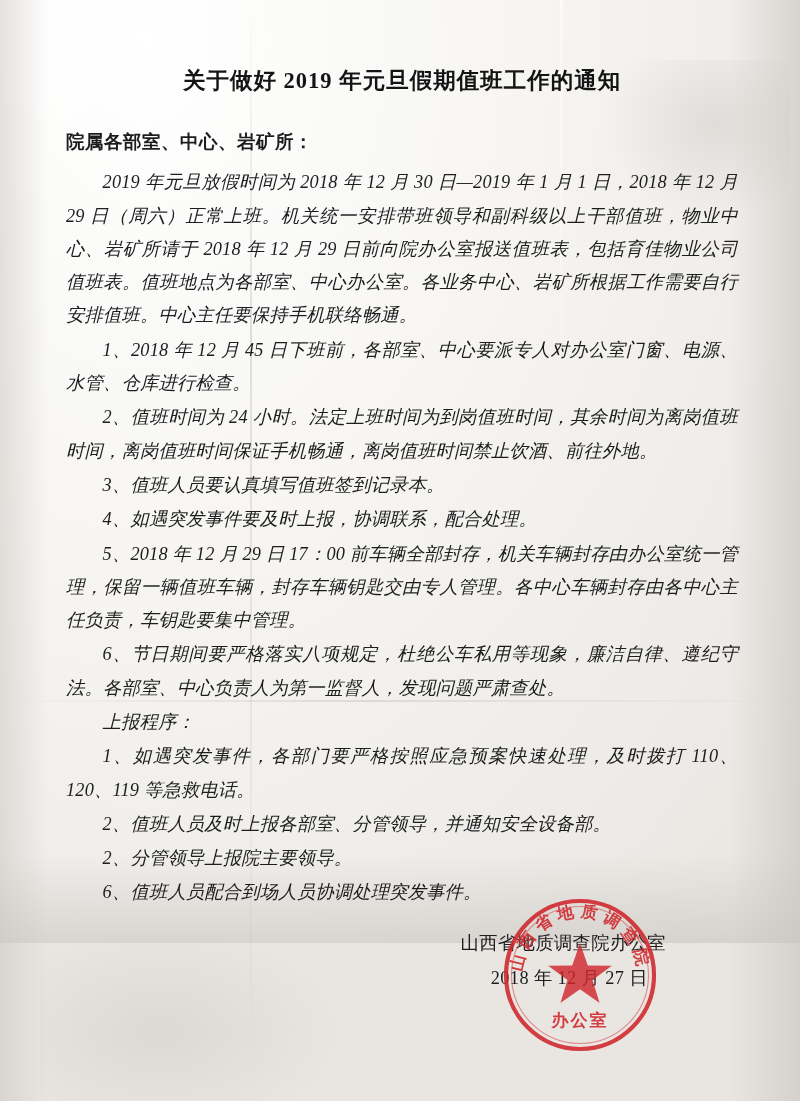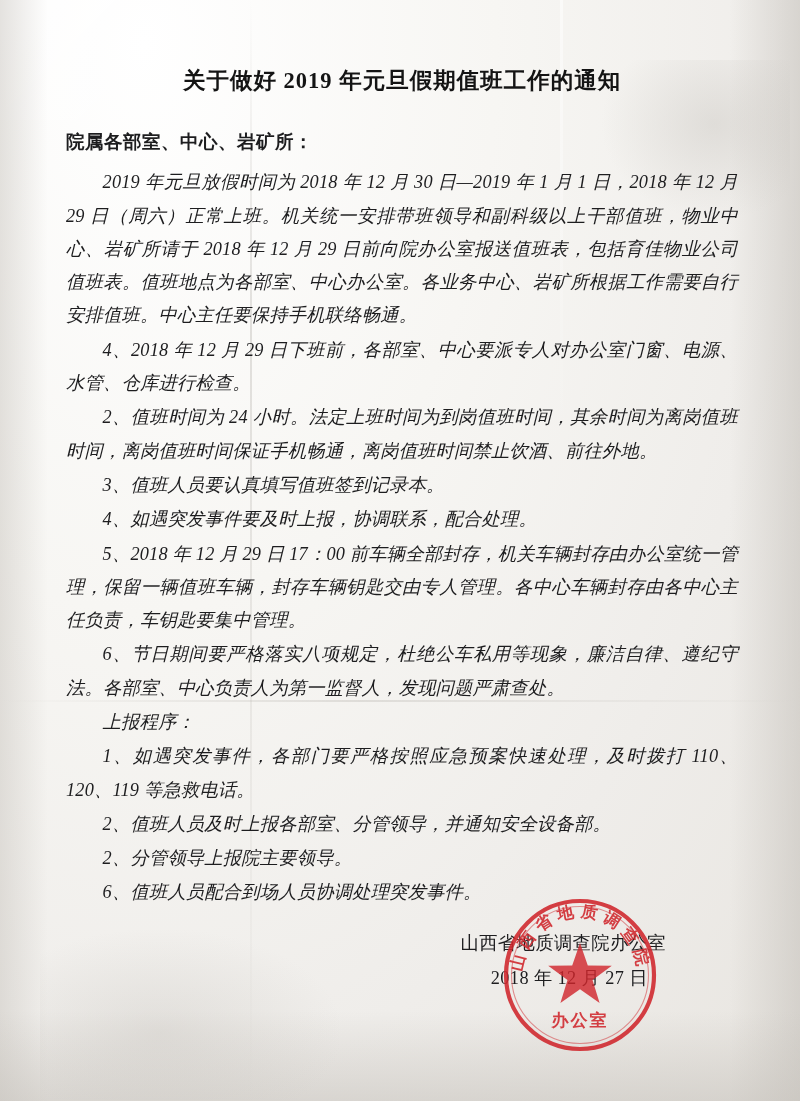--- a/index.html
+++ b/index.html
@@ -10,21 +10,21 @@
     width: 800px;
     height: 1101px;
     background: #e9e6e1;
     font-family: "Liberation Serif", "DejaVu Serif", serif;
     overflow: hidden;
   }
   
   #page {
     position: relative;
     width: 800px;
-    height: 1101px;
+    height: 943px;
     background:
       radial-gradient(ellipse at 18% 4%, #ffffff 0%, #f7f6f3 38%, #efedea 70%, #e8e5e0 100%);
     box-sizing: border-box;
   }
   
   .shade {
     position: absolute;
     pointer-events: none;
   }
   .shade.top-left {
@@ -142,21 +142,21 @@
   <div class="shade blotch-1"></div>
   <div class="shade blotch-2"></div>
 
   <div id="content">
 
     <h1 class="doc-title">关于做好 2019 年元旦假期值班工作的通知</h1>
 
     <div class="salutation">院属各部室、中心、岩矿所：</div>
 
     <p class="body-par">2019 年元旦放假时间为 2018 年 12 月 30 日—2019 年 1 月 1 日，2018 年 12 月 29 日（周六）正常上班。机关统一安排带班领导和副科级以上干部值班，物业中心、岩矿所请于 2018 年 12 月 29 日前向院办公室报送值班表，包括育佳物业公司值班表。值班地点为各部室、中心办公室。各业务中心、岩矿所根据工作需要自行安排值班。中心主任要保持手机联络畅通。</p>
-    <p class="body-par">4、2018 年 12 月 29 日下班前，各部室、中心要派专人对办公室门窗、电源、水管、仓库进行检查。</p>
+    <p class="body-par">1、2018 年 12 月 45 日下班前，各部室、中心要派专人对办公室门窗、电源、水管、仓库进行检查。</p>
     <p class="body-par">2、值班时间为 24 小时。法定上班时间为到岗值班时间，其余时间为离岗值班时间，离岗值班时间保证手机畅通，离岗值班时间禁止饮酒、前往外地。</p>
     <p class="body-par">3、值班人员要认真填写值班签到记录本。</p>
     <p class="body-par">4、如遇突发事件要及时上报，协调联系，配合处理。</p>
     <p class="body-par">5、2018 年 12 月 29 日 17：00 前车辆全部封存，机关车辆封存由办公室统一管理，保留一辆值班车辆，封存车辆钥匙交由专人管理。各中心车辆封存由各中心主任负责，车钥匙要集中管理。</p>
     <p class="body-par">6、节日期间要严格落实八项规定，杜绝公车私用等现象，廉洁自律、遵纪守法。各部室、中心负责人为第一监督人，发现问题严肃查处。</p>
     <p class="body-par">上报程序：</p>
     <p class="body-par">1、如遇突发事件，各部门要严格按照应急预案快速处理，及时拨打 110、120、119 等急救电话。</p>
     <p class="body-par">2、值班人员及时上报各部室、分管领导，并通知安全设备部。</p>
     <p class="body-par">2、分管领导上报院主要领导。</p>
     <p class="body-par">6、值班人员配合到场人员协调处理突发事件。</p>

